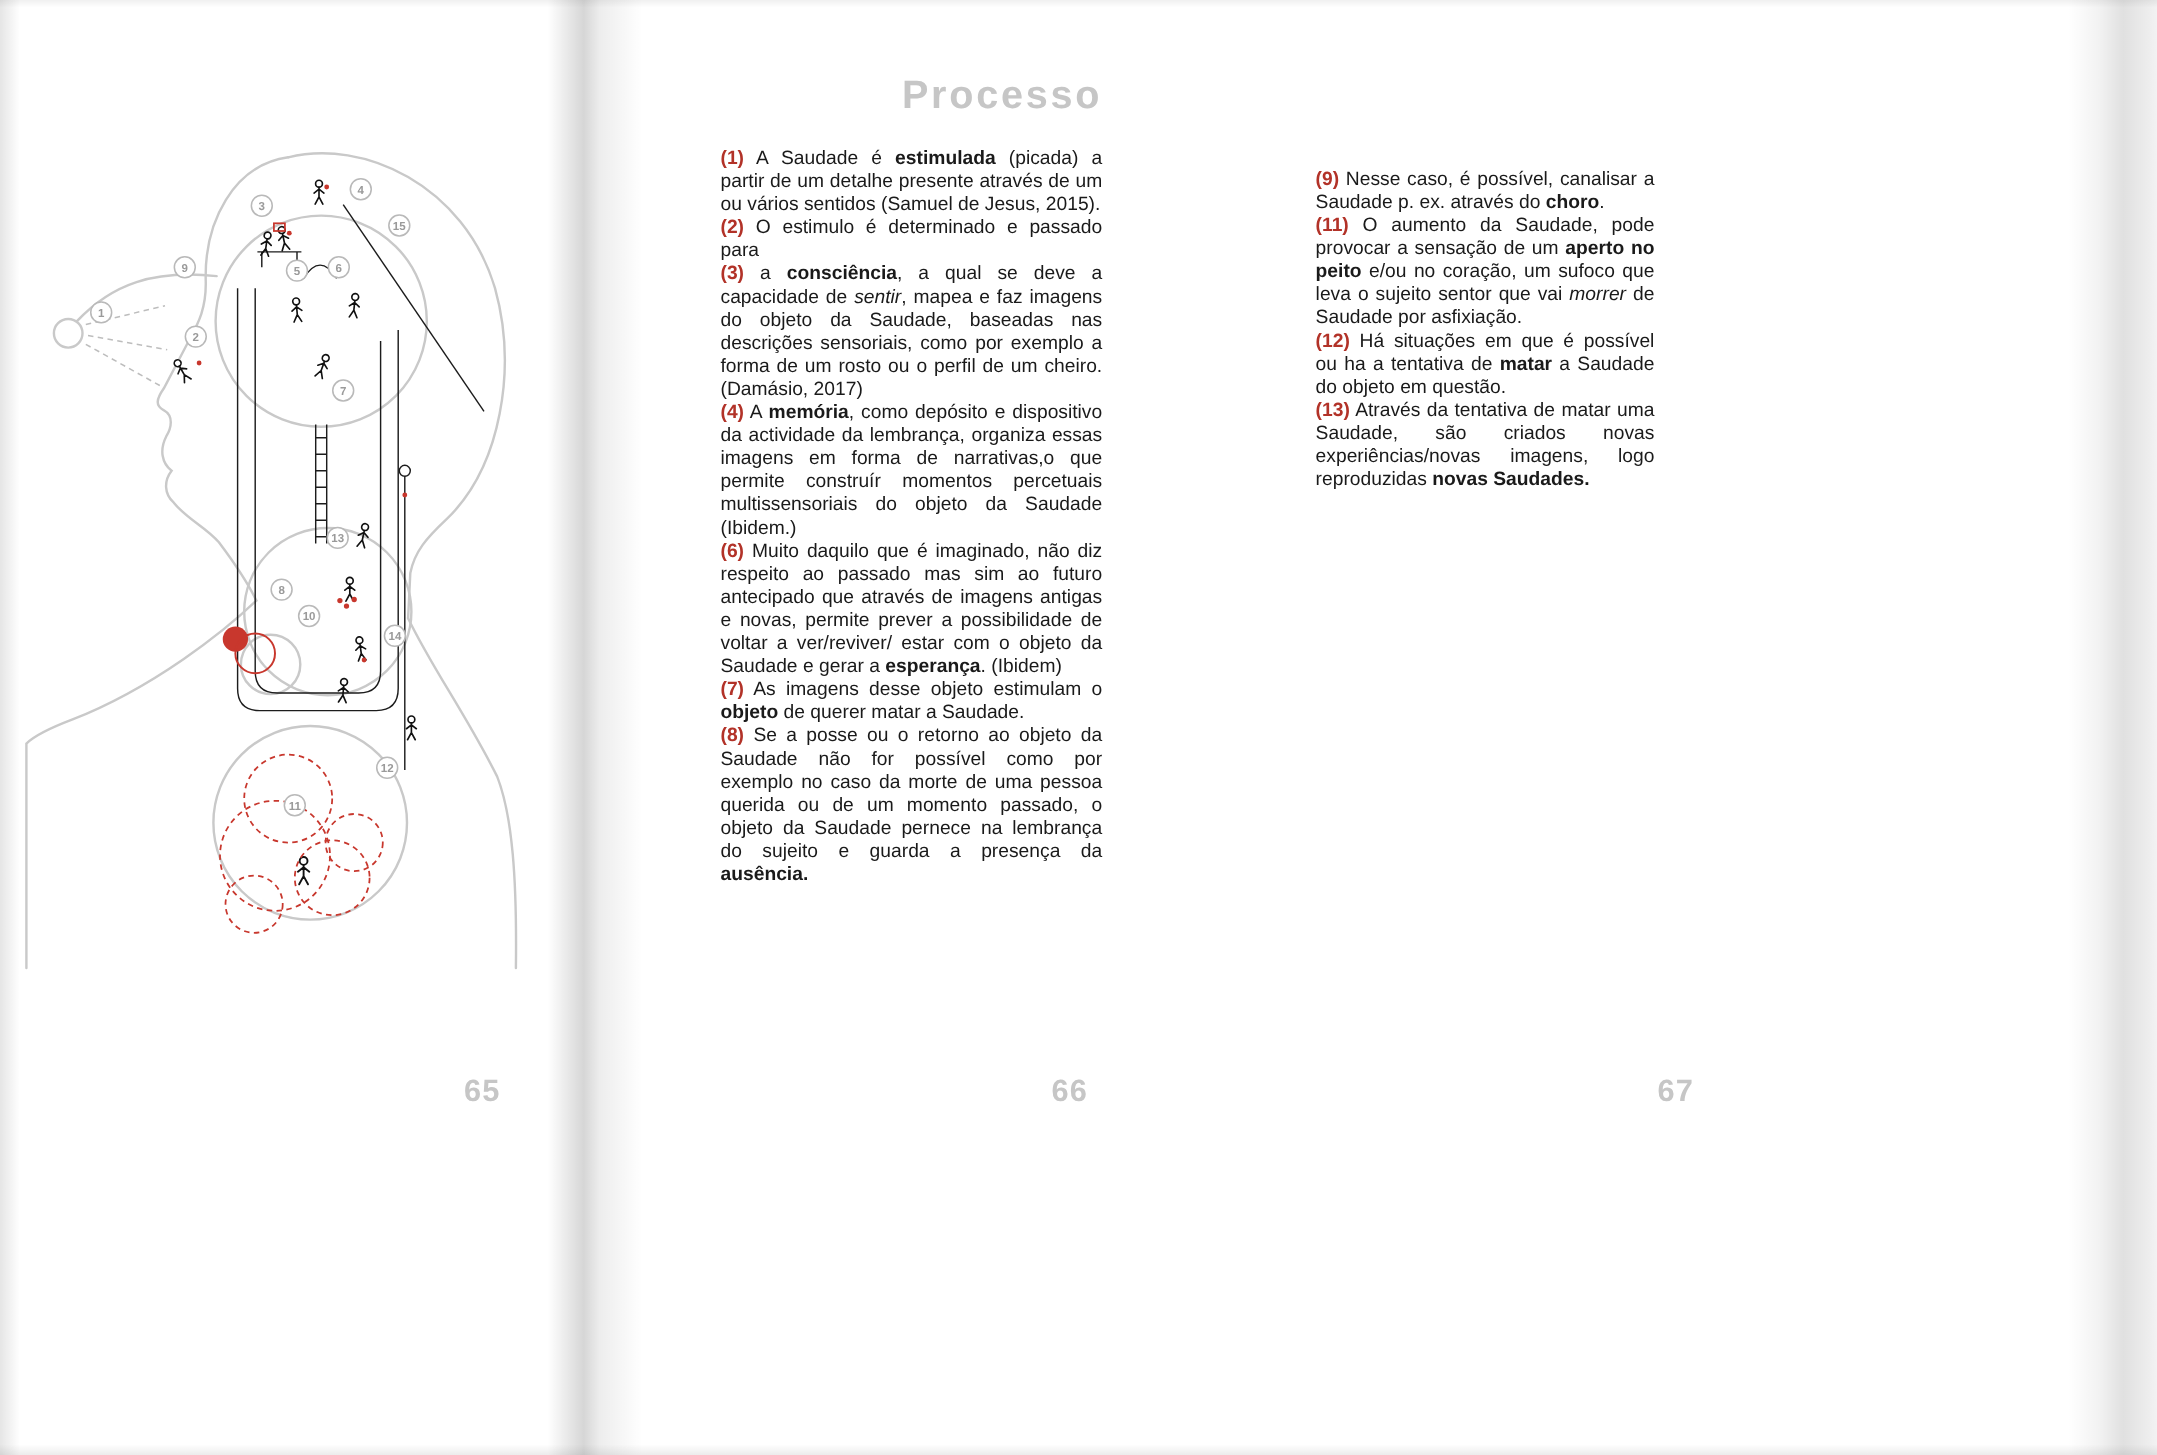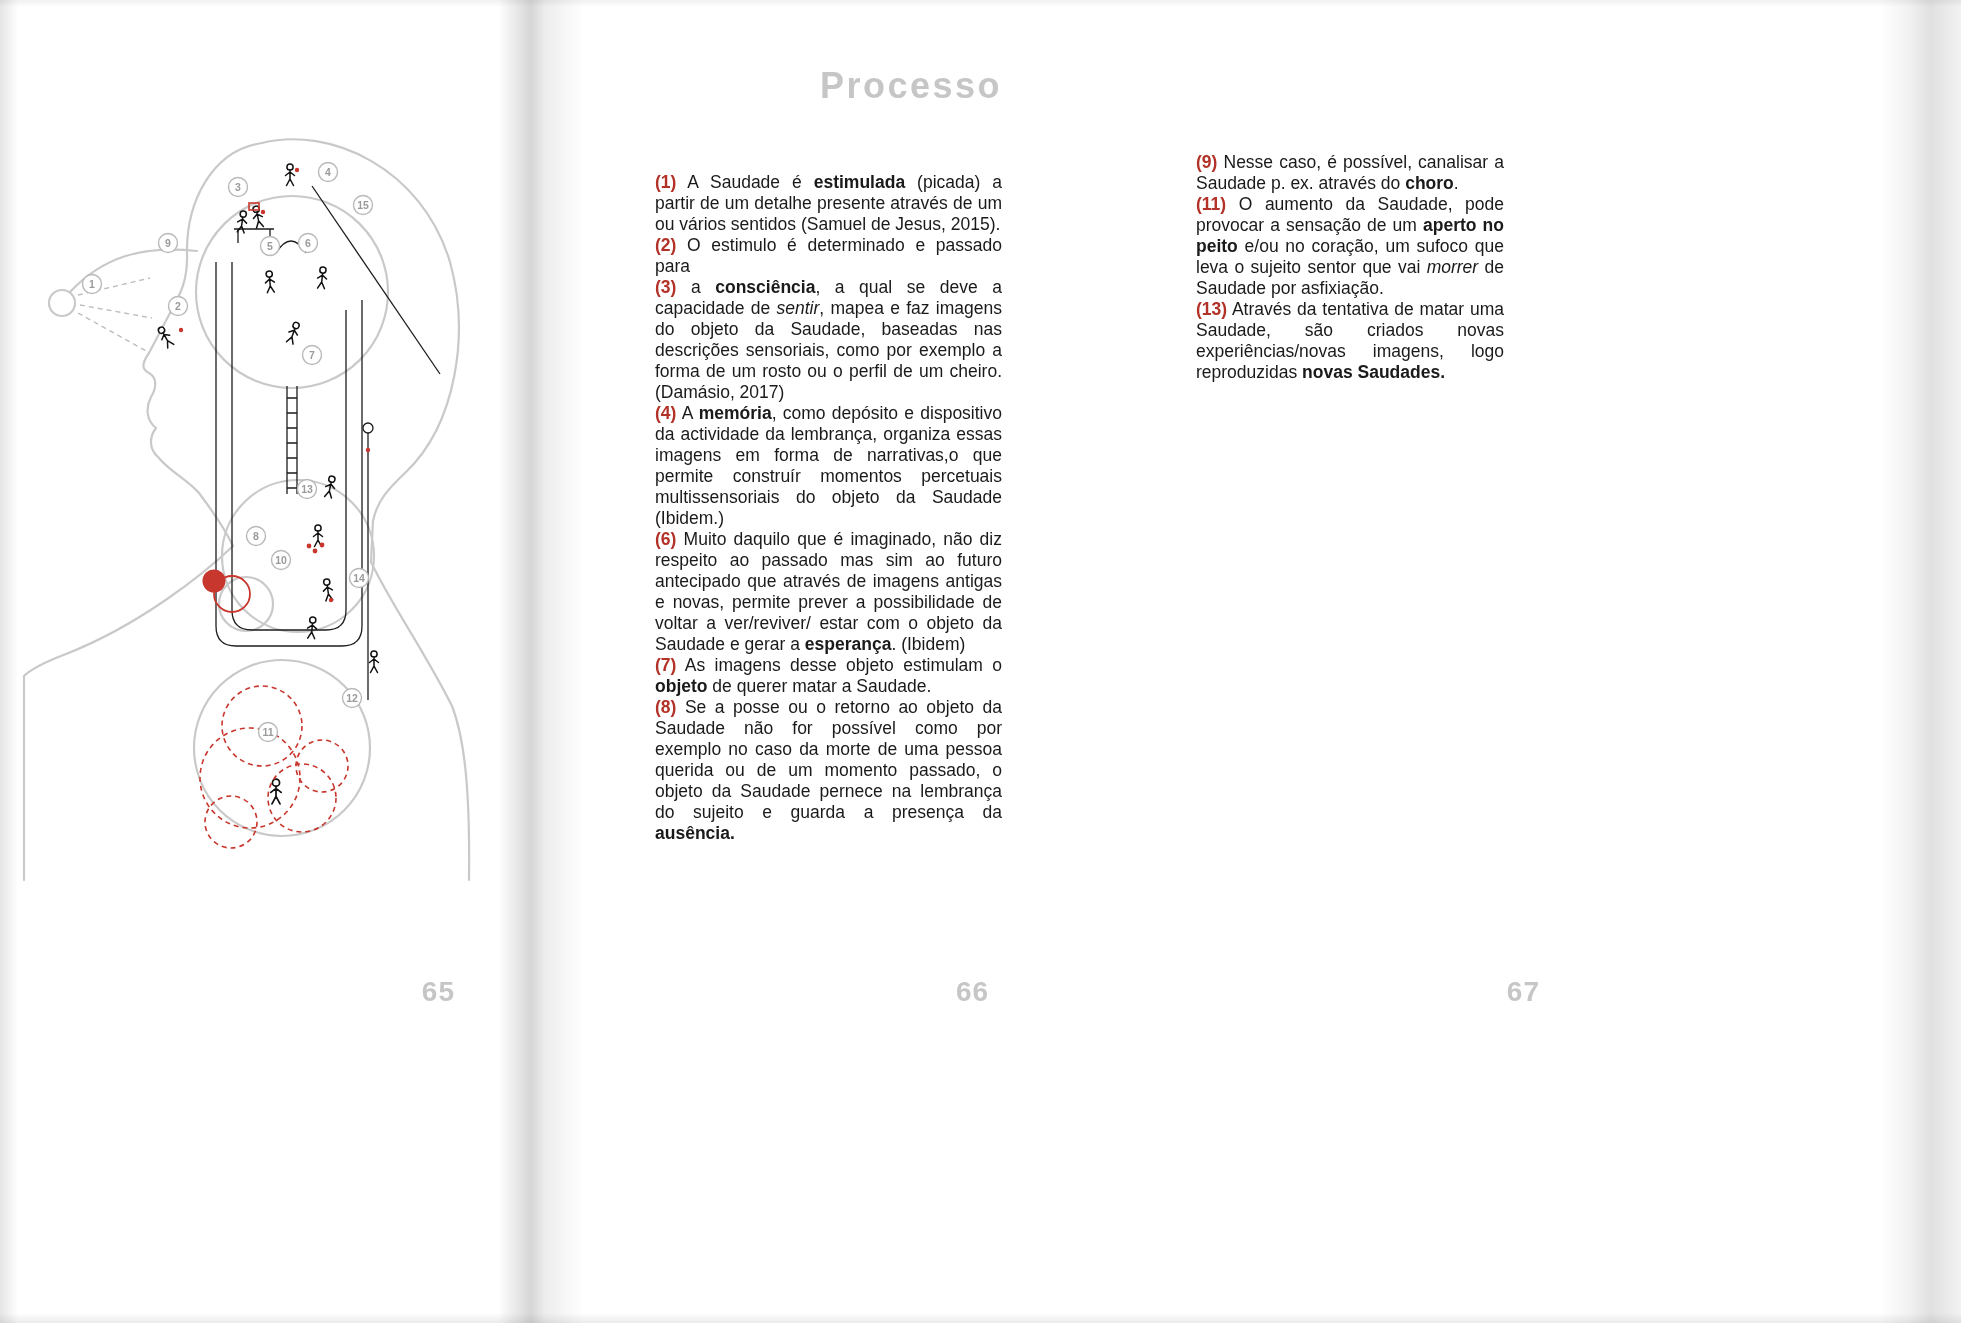--- a/index.html
+++ b/index.html
@@ -24,21 +24,21 @@
     background:linear-gradient(to right, rgba(0,0,0,0) 0%, rgba(0,0,0,.05) 35%, rgba(0,0,0,.12) 62%, rgba(0,0,0,.05) 100%);}
 
   
   .diagram{position:absolute;left:0;top:0;width:527px;height:1100px;}
 
   
   .col{position:absolute;text-align:justify;font-size:17.5px;line-height:21px;}
   .col66{left:655px;top:64px;width:347px;}
   .col67{left:1196px;top:152px;width:308px;}
   .heading{
-    margin:0 0 64px 0;font-size:36px;line-height:44px;font-weight:800;
+    margin:0 0 25px 0;font-size:36px;line-height:44px;font-weight:800;
     letter-spacing:2.5px;color:#c6c6c6;text-align:right;
   }
   .intro{margin:0 0 21px 0;font-weight:700;}
   .body-par{margin:0;}
   .seg-num{color:#b23228;font-weight:800;}
   .seg-b{font-weight:800;}
   .seg-i{font-style:italic;}
 
   .pagenum{position:absolute;top:976px;font-size:28px;font-weight:800;
     color:#c6c6c6;letter-spacing:1px;}
@@ -206,20 +206,21 @@
     <p class="body-par"><span class="seg seg-num">(3)</span><span class="seg seg-n"> a </span><span class="seg seg-b">consciência</span><span class="seg seg-n">, a qual se deve a capacidade de </span><span class="seg seg-i">sentir</span><span class="seg seg-n">, mapea e faz imagens do objeto da Saudade, baseadas nas descrições sensoriais, como por exemplo a forma de um rosto ou o perfil de um cheiro. (Damásio, 2017)</span></p>
     <p class="body-par"><span class="seg seg-num">(4)</span><span class="seg seg-n"> A </span><span class="seg seg-b">memória</span><span class="seg seg-n">, como depósito e dispositivo da actividade da lembrança, organiza essas imagens em forma de narrativas,o que permite construír momentos percetuais multissensoriais do objeto da Saudade (Ibidem.)</span></p>
     <p class="body-par"><span class="seg seg-num">(6)</span><span class="seg seg-n"> Muito daquilo que é imaginado, não diz respeito ao passado mas sim ao futuro antecipado que através de imagens antigas e novas, permite prever a possibilidade de voltar a ver/reviver/ estar com o objeto da Saudade e gerar a </span><span class="seg seg-b">esperança</span><span class="seg seg-n">. (Ibidem)</span></p>
     <p class="body-par"><span class="seg seg-num">(7)</span><span class="seg seg-n"> As imagens desse objeto estimulam o </span><span class="seg seg-b">objeto</span><span class="seg seg-n"> de querer matar a Saudade.</span></p>
     <p class="body-par"><span class="seg seg-num">(8)</span><span class="seg seg-n"> Se a posse ou o retorno ao objeto da Saudade não for possível como por exemplo no caso da morte de uma pessoa querida ou de um momento passado, o objeto da Saudade pernece na lembrança do sujeito e guarda a presença da </span><span class="seg seg-b">ausência.</span></p>
   </div>
 
   <div class="col col67">
     <p class="body-par"><span class="seg seg-num">(9)</span><span class="seg seg-n"> Nesse caso, é possível, canalisar a Saudade p. ex.  através do </span><span class="seg seg-b">choro</span><span class="seg seg-n">.</span></p>
     <p class="body-par"><span class="seg seg-num">(11)</span><span class="seg seg-n"> O aumento da Saudade, pode provocar a sensação de um </span><span class="seg seg-b">aperto no peito</span><span class="seg seg-n"> e/ou no coração, um sufoco que leva o sujeito sentor que vai </span><span class="seg seg-i">morrer</span><span class="seg seg-n"> de Saudade por asfixiação.</span></p>
+    <p class="body-par"><span class="seg seg-num">(12)</span><span class="seg seg-n"> Há situações em que é possível ou ha a tentativa de </span><span class="seg seg-b">matar</span><span class="seg seg-n"> a Saudade do objeto em questão.</span></p>
     <p class="body-par"><span class="seg seg-num">(13)</span><span class="seg seg-n"> Através da tentativa de matar uma Saudade, são criados novas experiências/novas imagens, logo reproduzidas </span><span class="seg seg-b">novas Saudades.</span></p>
   </div>
 
   <div class="pagenum pn65">65</div>
   <div class="pagenum pn66">66</div>
   <div class="pagenum pn67">67</div>
 
   <div class="edge-left"></div>
   <div class="gutter"></div>
   <div class="edge-right"></div>

